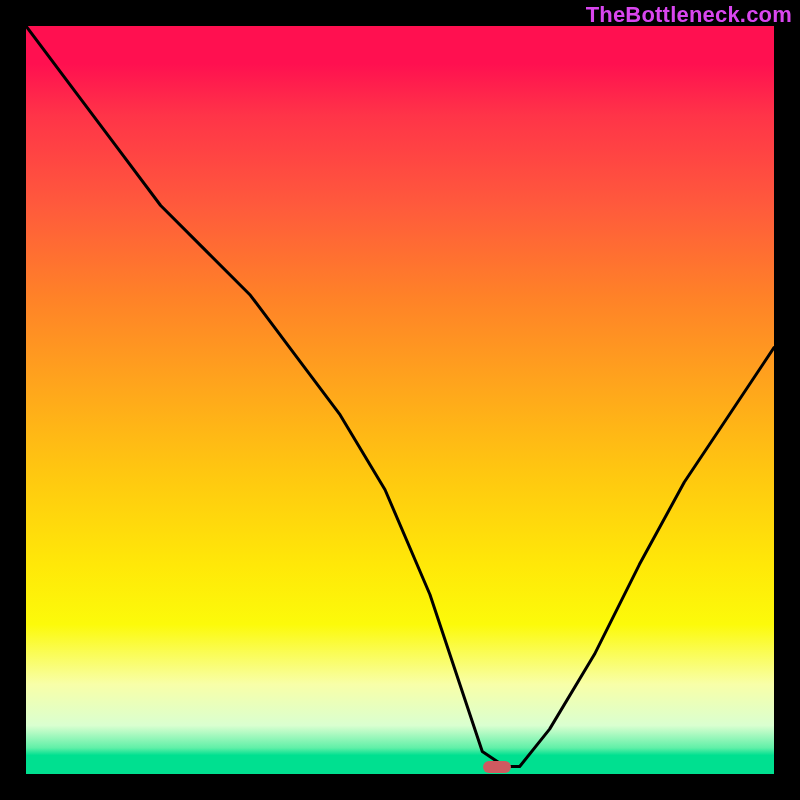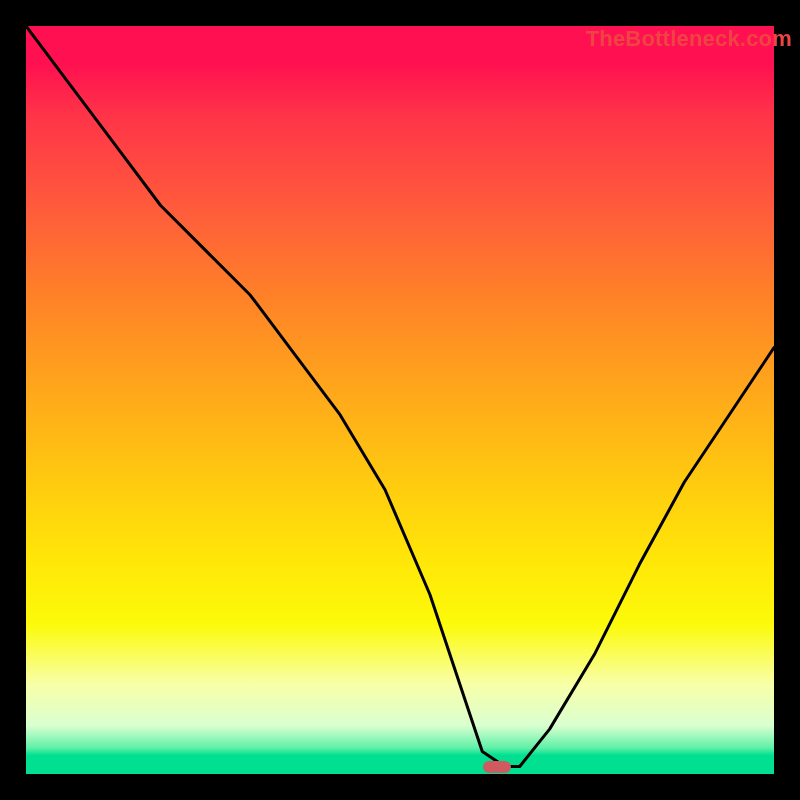--- a/index.html
+++ b/index.html
@@ -39,23 +39,22 @@
       #00e090 100%
     );
   }
   .watermark {
     position: absolute;
     top: 2px;
     right: 8px;
     font-family: Arial, Helvetica, sans-serif;
     font-size: 22px;
     font-weight: bold;
-    color: #ef4444;
+    color: #d946ef;
     letter-spacing: 0.2px;
-    margin-top: 24px;
   }
   .curve {
     position: absolute;
     left: 0;
     top: 0;
     width: 748px;
     height: 748px;
     pointer-events: none;
   }
   .marker {

